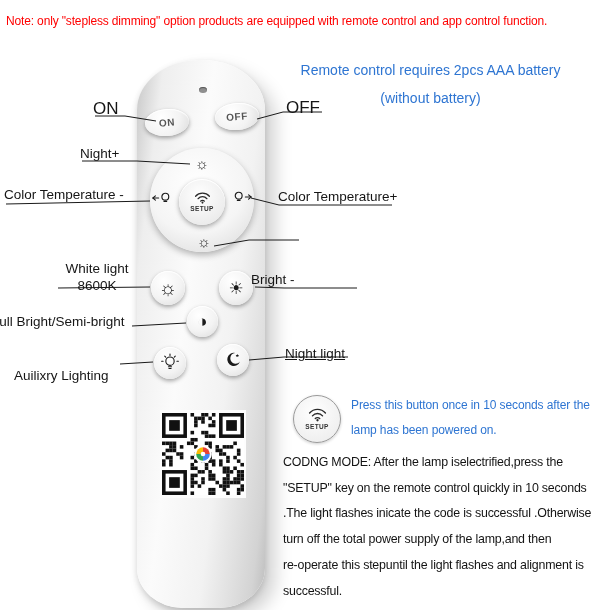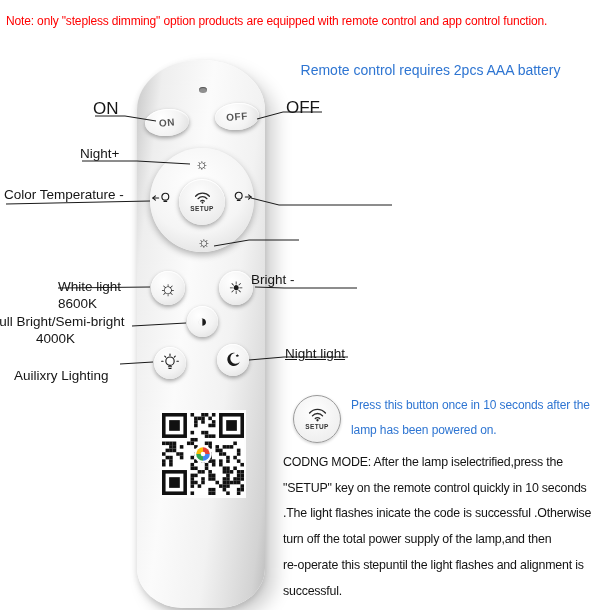--- a/index.html
+++ b/index.html
@@ -57,21 +57,21 @@
   .qr{position:absolute;left:160px;top:410px;width:86px;height:88px;z-index:3;background:#fdfdfd;
     display:flex;align-items:center;justify-content:center;}
   
   .lbl{position:absolute;color:#151515;font-size:13.5px;white-space:nowrap;z-index:5;}
   .lbl-on{left:93px;top:99px;font-size:17px;}
   .lbl-off{left:286px;top:98px;font-size:17px;}
   .lbl-bplus{left:80px;top:146px;}
   .lbl-ctm{left:4px;top:187px;}
   .lbl-ctp{left:278px;top:189px;}
   .lbl-bminus{left:251px;top:226px;margin-top:46px;}
-  .lbl-white{left:58px;top:278px;width:78px;text-align:left;line-height:17px;}
+  .lbl-white{left:58px;top:260px;width:78px;text-align:center;line-height:17px;}
   .lbl-warm{left:281px;top:273px;width:78px;text-align:center;line-height:17px;}
   .lbl-full{left:-9px;top:313px;line-height:17px;}
   .lbl-full .k{margin-left:45px;}
   .lbl-aux{left:14px;top:368px;}
   .lbl-night{left:285px;top:346px;text-decoration:underline;}
   
   .setup-callout{position:absolute;left:293px;top:395px;width:46px;height:46px;border-radius:50%;z-index:3;
     display:flex;flex-direction:column;align-items:center;justify-content:center;
     background:radial-gradient(circle at 45% 35%, #ffffff 0%, #ededed 85%);
     border:1px solid #9a9a9a;box-shadow:0 1px 3px rgba(0,0,0,0.2);}
@@ -83,20 +83,21 @@
 </style>
 </head>
 <body>
 
 <div class="stage">
 
   <div class="note-top">Note: only "stepless dimming" option products are equipped with remote control and app control function.</div>
 
   <div class="battery-note">
     <div>Remote control requires 2pcs AAA battery</div>
+    <div>(without battery)</div>
   </div>
 
   <div class="remote"></div>
   <div class="ir-dot"></div>
 
   <svg class="lines" width="610" height="610">
     <polyline points="95,116 125,116 156,121"></polyline>
     <polyline points="257,119 283,112 322,112"></polyline>
     <polyline points="82,161 137,161 190,164"></polyline>
     <polyline points="6,204 150,201"></polyline>
@@ -340,28 +341,28 @@
         <path d="M39.1 39.1 L39.1 45.6 A6.5 6.5 0 0 1 32.6 39.1 Z" fill="#34a853"></path>
         <path d="M39.1 39.1 L32.6 39.1 A6.5 6.5 0 0 1 39.1 32.6 Z" fill="#fbbc05"></path>
         <circle cx="39.1" cy="39.1" r="2.2" fill="#fff"></circle>
       </svg>
   </div>
 
   <div class="lbl lbl-on">ON</div>
   <div class="lbl lbl-off">OFF</div>
   <div class="lbl lbl-bplus">Night+</div>
   <div class="lbl lbl-ctm">Color Temperature -</div>
+  <div class="lbl lbl-ctp">Color Temperature+</div>
   <div class="lbl lbl-bminus">Bright -</div>
   <div class="lbl lbl-white">
     <div>White light</div>
     <div>8600K</div>
   </div>
   <div class="lbl lbl-full">
     <div>Full Bright/Semi-bright</div>
-    <div class="k">4000K</div>
   </div>
   <div class="lbl lbl-aux">Auilixry Lighting</div>
   <div class="lbl lbl-night">Night light</div>
 
   <div class="setup-callout">
     <svg viewBox="0 0 18 13" width="19" height="14">
       <g fill="none" stroke="#2b2b2b" stroke-width="1.3" stroke-linecap="round">
         <path d="M1.5 4.6 A 10 10 0 0 1 16.5 4.6"></path>
         <path d="M4.2 7.3 A 6.3 6.3 0 0 1 13.8 7.3"></path>
         <path d="M6.9 9.9 A 2.9 2.9 0 0 1 11.1 9.9"></path>

